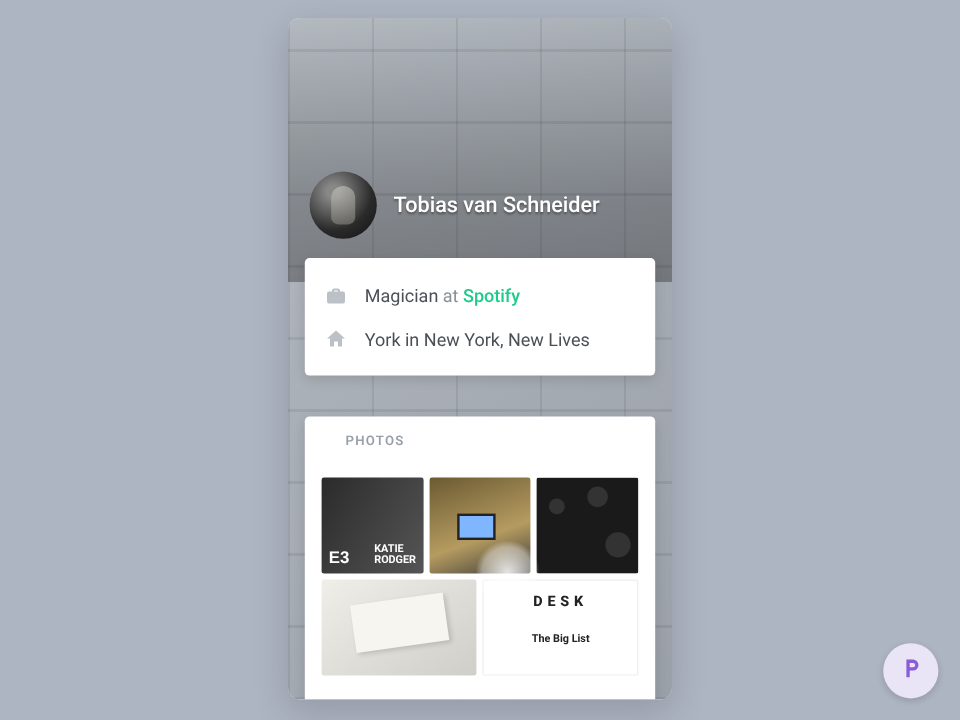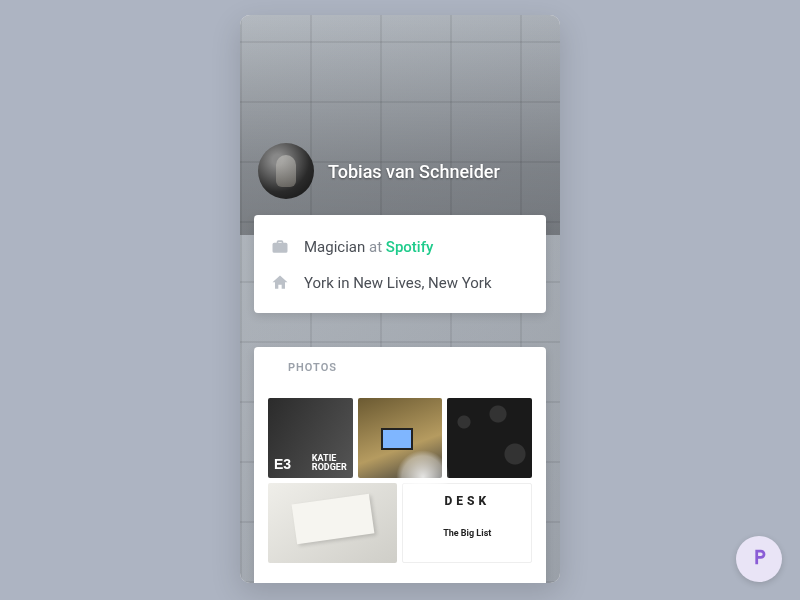--- a/index.html
+++ b/index.html
@@ -212,21 +212,21 @@
         </span>
       </div>
       <div class="info-row">
         <span class="icon">
           <svg viewBox="0 0 24 24" fill="currentColor">
               <path d="M12 3l9 8h-3v8h-4v-5h-4v5H6v-8H3l9-8z"></path>
             </svg>
         </span>
         <span>
           <span>York in</span>
-          <span>New Lives, New York</span>
+          <span>New York, New Lives</span>
         </span>
       </div>
     </div>
 
     <div class="photos-card">
       <div class="section-title">PHOTOS</div>
       <div class="grid">
         <div class="ph ph1"></div>
         <div class="ph ph2"></div>
         <div class="ph ph3"></div>

